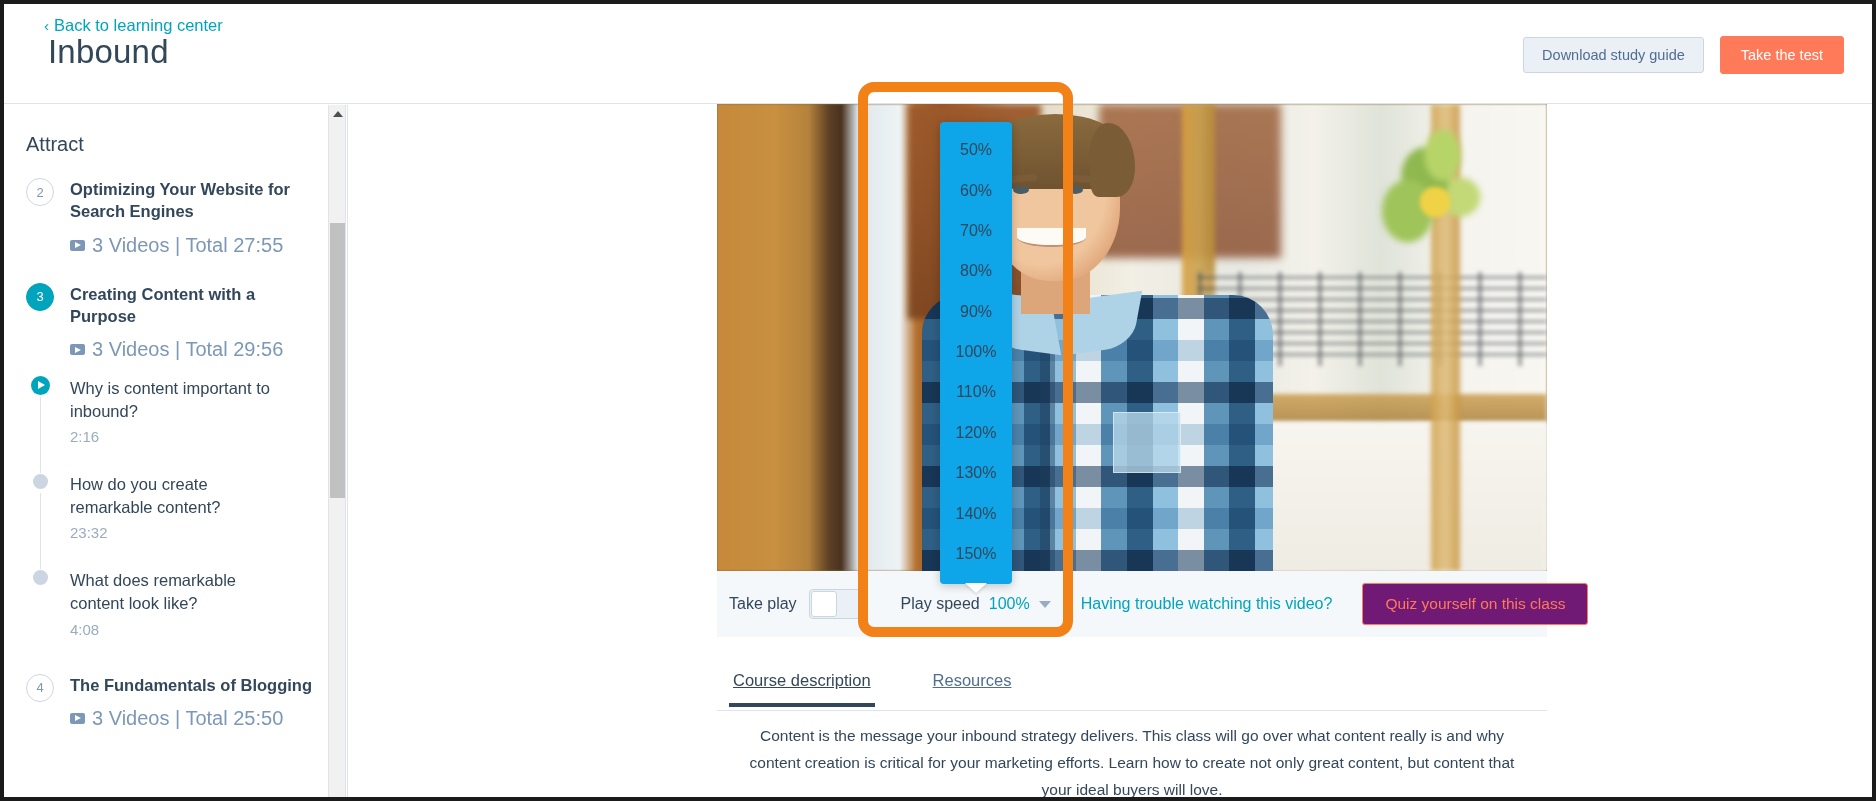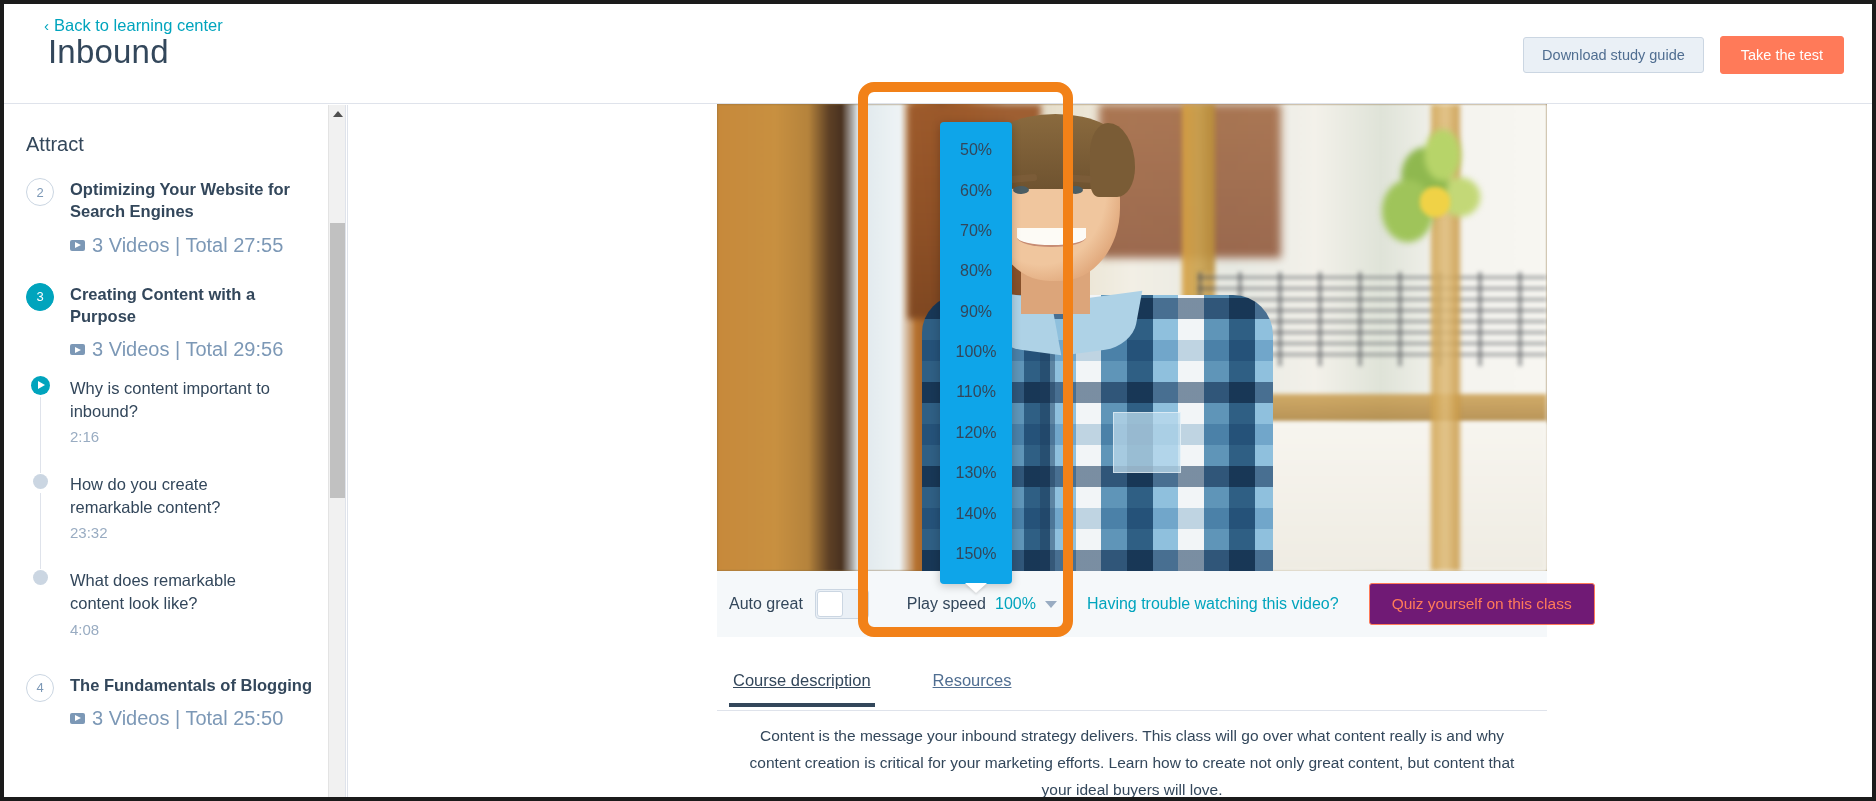--- a/index.html
+++ b/index.html
@@ -696,21 +696,21 @@
     <div class="speed-item">120%</div>
     <div class="speed-item">130%</div>
     <div class="speed-item">140%</div>
     <div class="speed-item">150%</div>
     <div class="speed-caret"></div>
   </div>
 
   <div class="highlight-box"></div>
 
   <div class="control-bar">
-    <span class="ctrl-label">Auto great</span>
+    <span class="ctrl-label">Take play</span>
     <div class="toggle">
       <div class="toggle-knob"></div>
     </div>
     <div class="speed-group">
       <span class="ctrl-label">Play speed</span>
       <span class="speed-value">100%</span>
       <span class="caret-down"></span>
     </div>
     <span class="trouble-link">Having trouble watching this video?</span>
     <button class="btn-quiz">Quiz yourself on this class</button>

